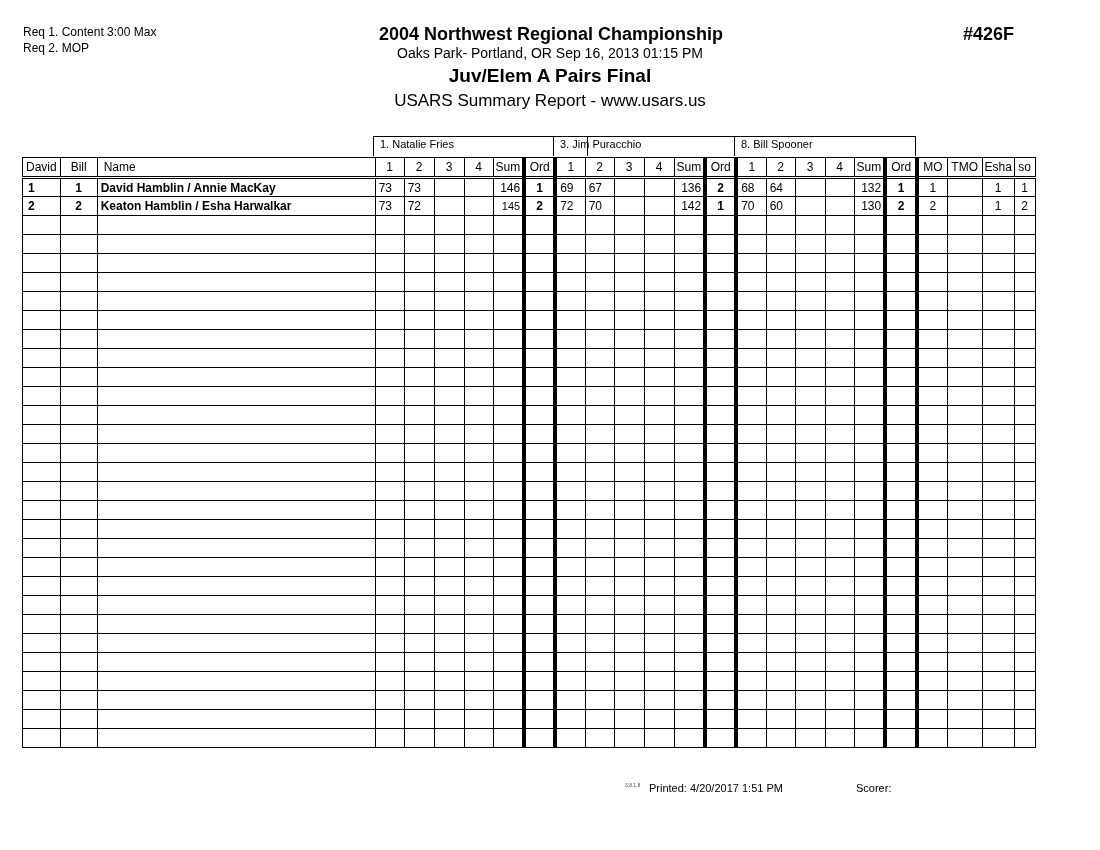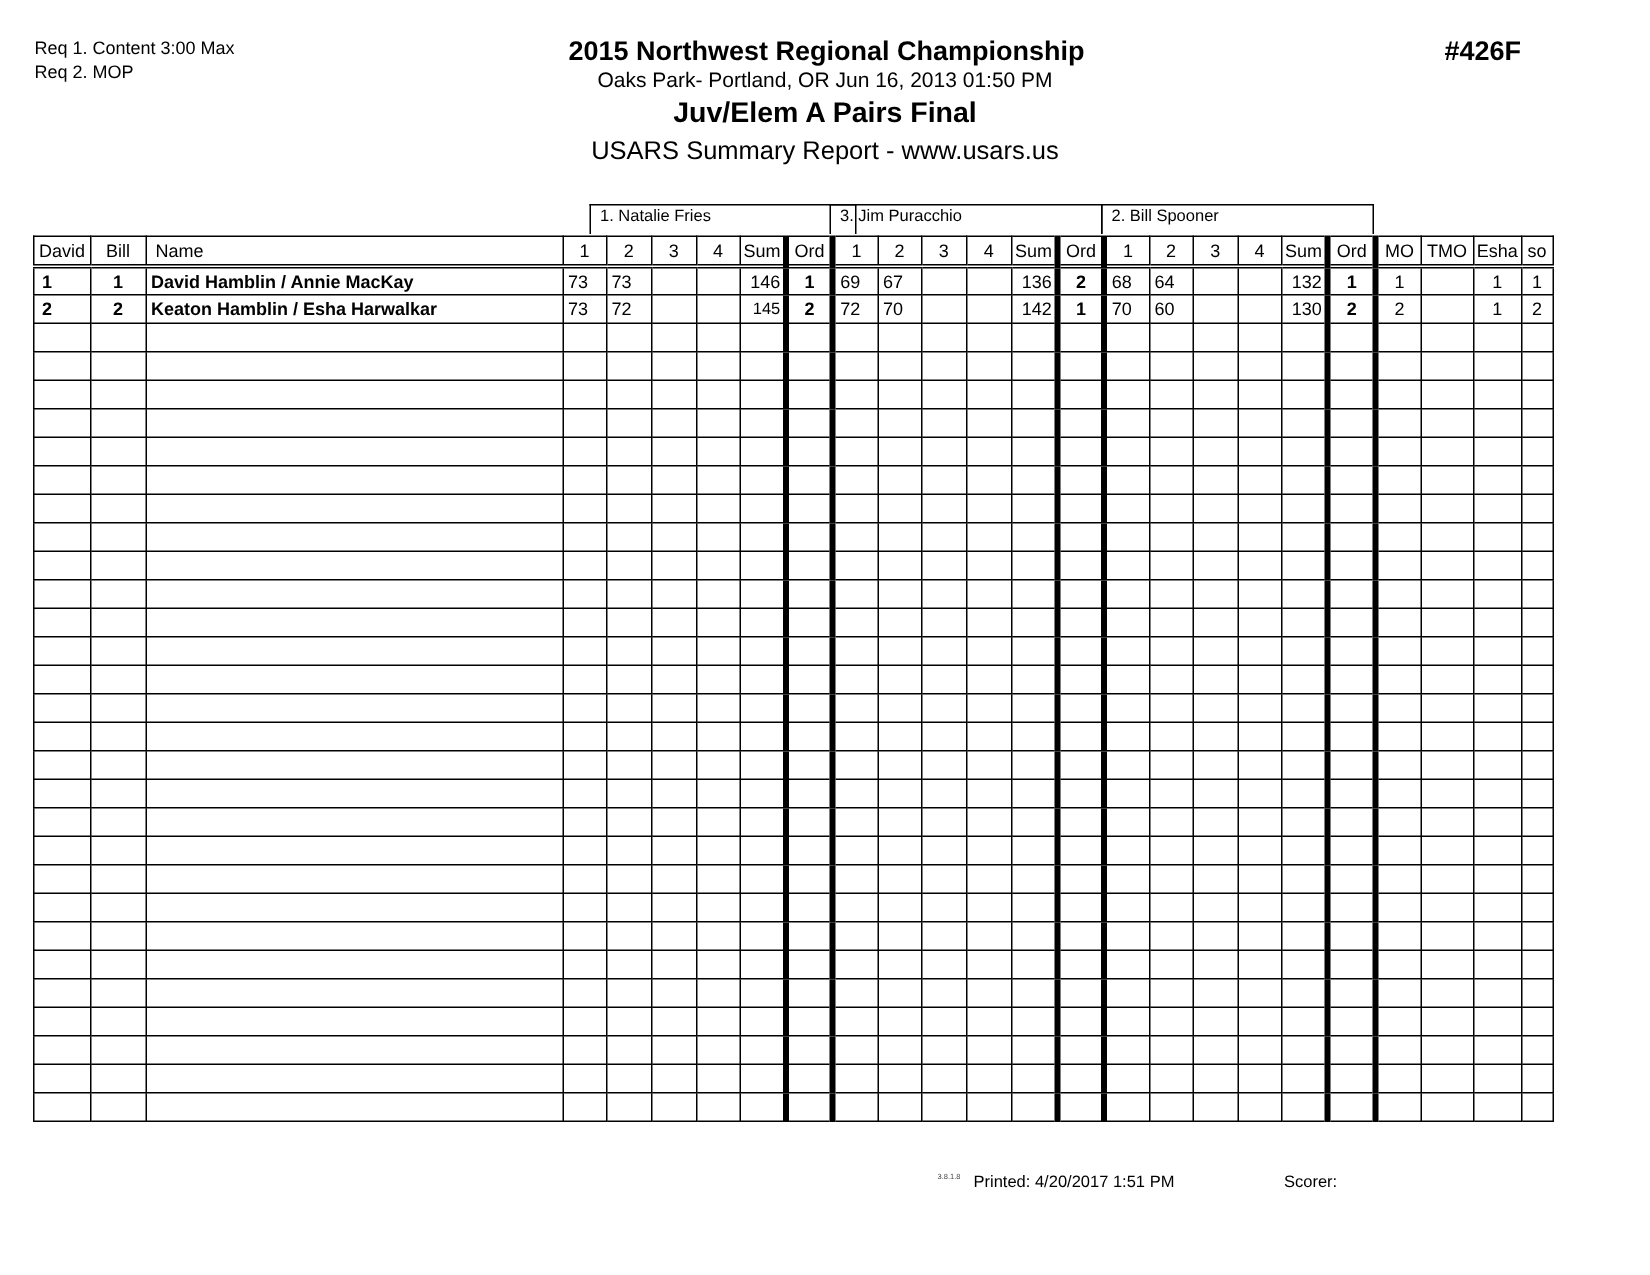--- a/index.html
+++ b/index.html
@@ -23,29 +23,29 @@
   td.name { font-weight:bold; font-size:13px; padding-left:6px; }
   .footer { font-size:11px; top:782px; }
   .tiny { font-size:5px; top:782px; left:625px; color:#444; }
 </style>
 </head>
 <body>
 
 <div class="abs req" style="top:25px">Req  1.  Content 3:00 Max</div>
 <div class="abs req" style="top:41px">Req  2.  MOP</div>
 
-<div class="abs center" id="event-title">2015 Northwest Regional Championship</div>
-<div class="abs center" id="event-venue">Oaks Park- Portland, OR  Jun 16, 2013  01:50 PM</div>
+<div class="abs center" id="event-title">2004 Northwest Regional Championship</div>
+<div class="abs center" id="event-venue">Oaks Park- Portland, OR  Sep 16, 2013  01:15 PM</div>
 <div class="abs center" id="event-name">Juv/Elem A Pairs Final</div>
 <div class="abs center" id="event-report">USARS Summary Report - www.usars.us</div>
 <div class="abs" id="event-code">#426F</div>
 
-<div class="judge-box" style="left:393px;width:178px">1.  Natalie Fries</div>
+<div class="judge-box" style="left:373px;width:215px">1.  Natalie Fries</div>
 <div class="judge-box" style="left:553px;width:182px">3.  Jim Puracchio</div>
-<div class="judge-box" style="left:734px;width:182px;border-right:1px solid #000">2.  Bill Spooner</div>
+<div class="judge-box" style="left:734px;width:182px;border-right:1px solid #000">8.  Bill Spooner</div>
 
 <table class="grid">
   <colgroup>
     <col style="width:36px">
       <col style="width:37px">
       <col style="width:278px">
     <col style="width:29px">
       <col style="width:30px">
       <col style="width:30px">
       <col style="width:29px">

